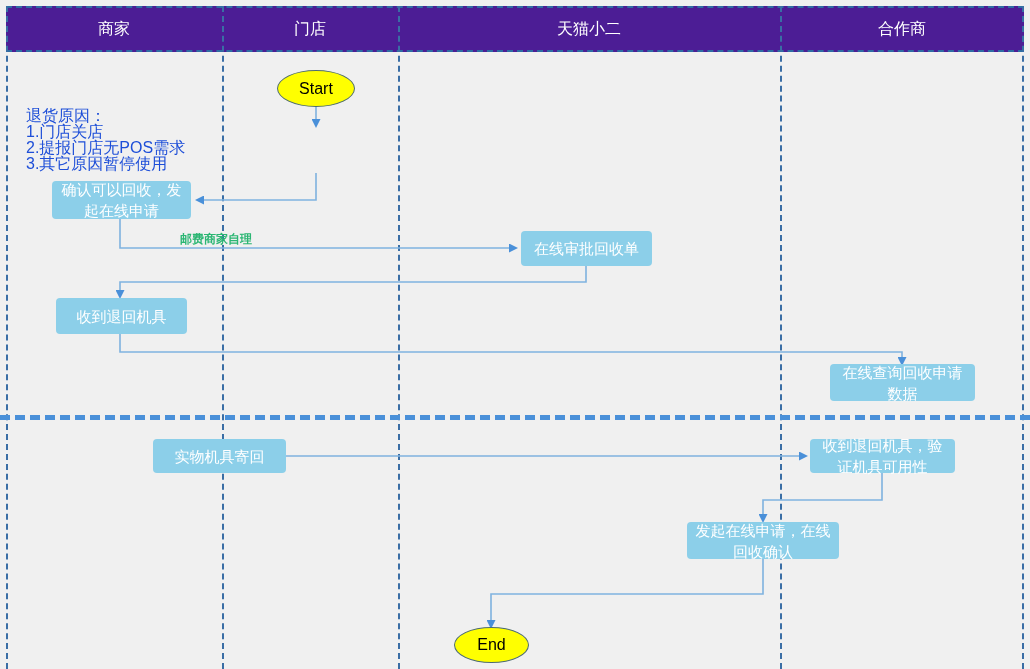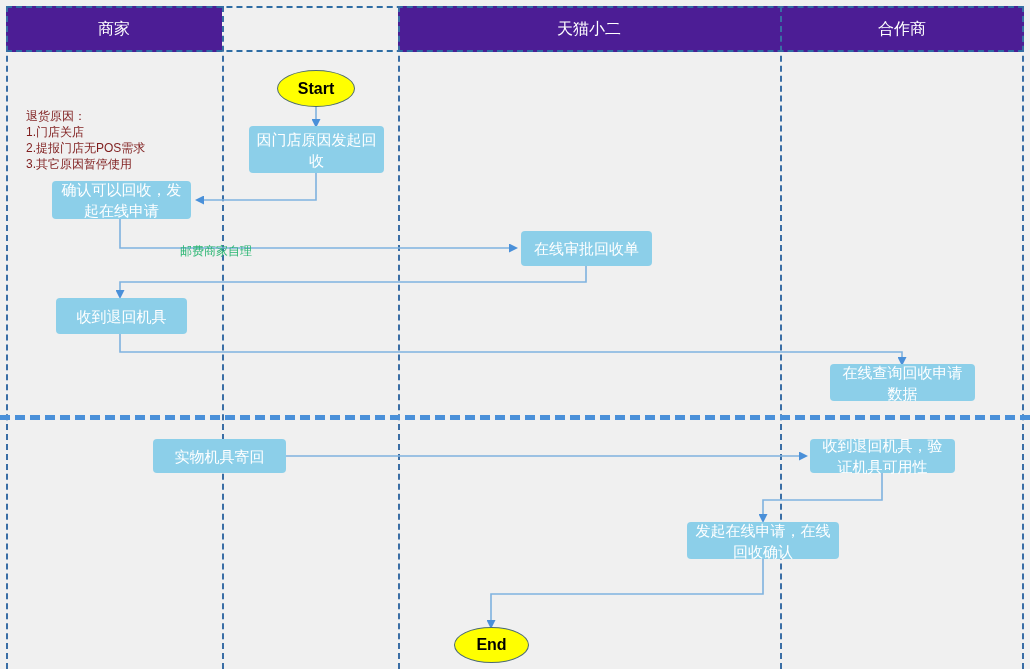--- a/index.html
+++ b/index.html
@@ -70,57 +70,60 @@
     padding: 2px 6px;
   }
   
   .terminator {
     position: absolute;
     background: #ffff00;
     border: 1.5px solid #4c6b73;
     border-radius: 50%;
     color: #000000;
     font-size: 16px;
-    font-weight: bold;
+    font-weight: normal;
     display: flex;
     align-items: center;
     justify-content: center;
     box-sizing: border-box;
   }
   
   .conn-svg {
     position: absolute;
     left: 0;
     top: 0;
     width: 1030px;
     height: 669px;
     pointer-events: none;
   }
   
   .note {
     position: absolute;
-    color: #7f1d1d;
-    font-size: 12px;
+    color: #1d4ed8;
+    font-size: 16px;
     line-height: 16px;
     white-space: pre-line;
   }
   .edge-label {
     position: absolute;
     color: #2bb673;
     font-size: 12px;
     white-space: nowrap;
   }
 </style>
 </head>
 <body>
 
 <div id="canvas">
 
   <div class="lane-header" style="left:6px; width:216px;">
     <span>商家</span>
+  </div>
+  <div class="lane-header" style="left:222px; width:176px;">
+    <span>门店</span>
   </div>
   <div class="lane-header" style="left:398px; width:382px;">
     <span>天猫小二</span>
   </div>
   <div class="lane-header" style="left:780px; width:244px;">
     <span>合作商</span>
   </div>
   <div class="lane-header-border"></div>
 
   <div class="lane-divider" style="left:222px;"></div>
@@ -155,29 +158,26 @@
     </g>
   </svg>
 
   <div class="phase-divider" style="top:415px;"></div>
 
   <div class="note" style="left:26px; top:108px; width:190px;">退货原因：
 1.门店关店
 2.提报门店无POS需求
 3.其它原因暂停使用</div>
 
-  <div class="edge-label" style="left:180px; top:243px;">邮费商家自理</div>
+  <div class="edge-label" style="left:180px; top:231px;font-weight:bold;">邮费商家自理</div>
 
   <div class="terminator" style="left:277px; top:70px; width:78px; height:37px;">
     <span>Start</span>
   </div>
 
-  <div class="node" style="left:249px; top:126px; width:135px; height:47px;">
-    <span>因门店原因发起回收</span>
-  </div>
 
   <div class="node" style="left:52px; top:181px; width:139px; height:38px;">
     <span>确认可以回收，发起在线申请</span>
   </div>
 
   <div class="node" style="left:521px; top:231px; width:131px; height:35px;">
     <span>在线审批回收单</span>
   </div>
 
   <div class="node" style="left:56px; top:298px; width:131px; height:36px;">

